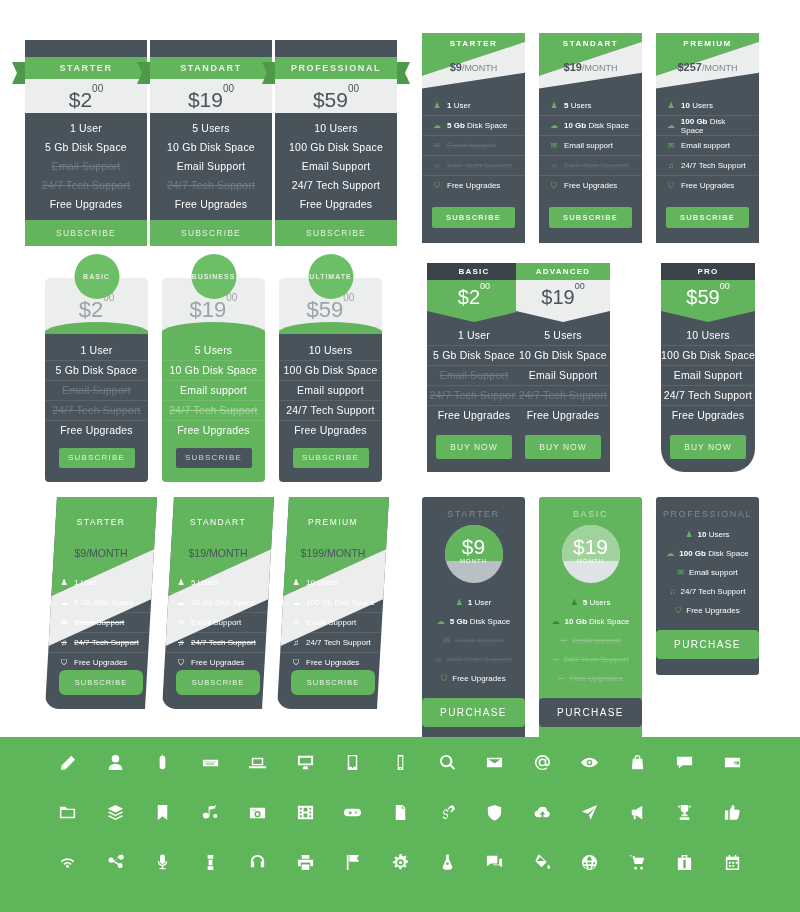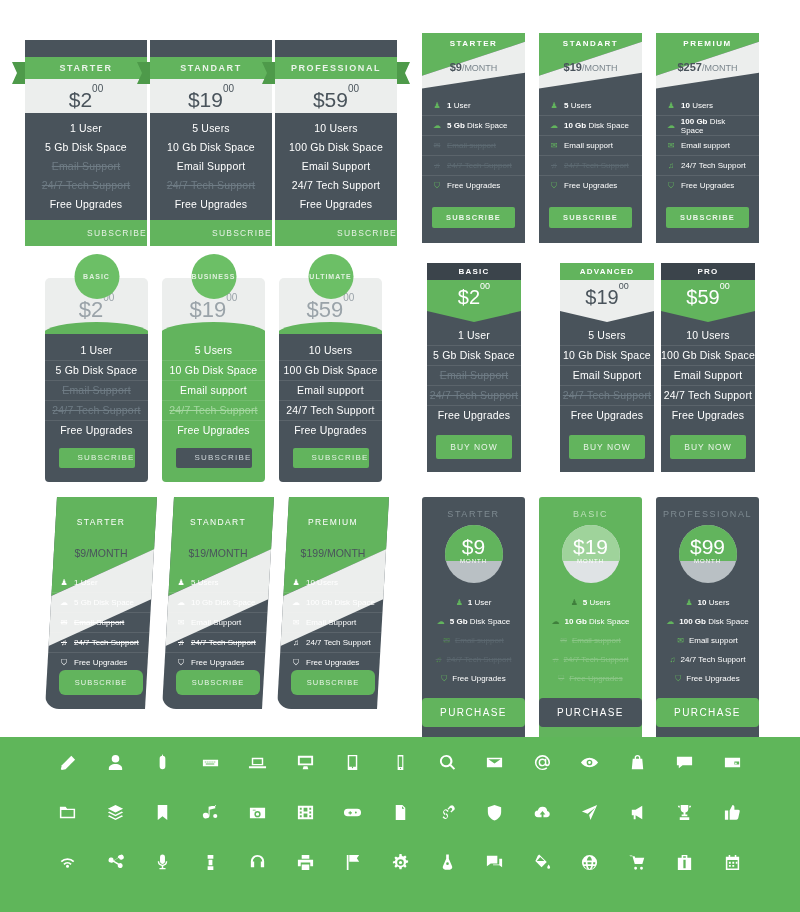--- a/index.html
+++ b/index.html
@@ -15,21 +15,21 @@
   
   .feat {
     font-size: 10.5px; text-align: center; color: #ffffff;
     line-height: 19px; letter-spacing: .2px;
   }
   .feat.dim { color: #6f7c85; }
   .feat.dim.strike { text-decoration: line-through; }
   .sep { height: 1px; background: rgba(255,255,255,.10); }
 
   .btn {
-    display: block; text-align: right; border: none; cursor: pointer;
+    display: block; text-align: center; border: none; cursor: pointer;
     font-family: inherit; letter-spacing: 1.2px;
   }
 
   
   .s1 { position: absolute; }
   .s1 .body { background: #49535b; width: 122px; }
   .s1 .top { height: 17px; background: #49535b; }
   .s1 .ribbon {
     position: relative; height: 22px; background: #62b45d; width: 122px;
     color: #eaf3e9; font-size: 9px; letter-spacing: 1.6px;
@@ -444,40 +444,40 @@
           <div class="feat">5 Gb Disk Space</div>
           <div class="sep"></div>
           <div class="feat dim strike">Email Support</div>
           <div class="sep"></div>
           <div class="feat dim strike">24/7 Tech Support</div>
           <div class="sep"></div>
           <div class="feat">Free Upgrades</div>
         </div>
         <div class="foot"><button class="btn">BUY NOW</button></div>
       </div>
-      <div class="s4" style="left: 560px; top: 263px;">
+      <div class="s4" style="left: 516px; top: 263px;">
         <div class="cap green">ADVANCED</div>
         <div class="band light">
           <div class="fill"></div>
           <div class="pv"><span>$19</span><sup>00</sup></div>
         </div>
         <div class="rows">
           <div class="feat">5 Users</div>
           <div class="sep"></div>
           <div class="feat">10 Gb Disk Space</div>
           <div class="sep"></div>
           <div class="feat">Email Support</div>
           <div class="sep"></div>
           <div class="feat dim strike">24/7 Tech Support</div>
           <div class="sep"></div>
           <div class="feat">Free Upgrades</div>
         </div>
         <div class="foot"><button class="btn">BUY NOW</button></div>
       </div>
-      <div class="s4" style="left: 661px; top: 263px;">
+      <div class="s4" style="left: 661px; top: 263px; border-radius: 23px;">
         <div class="cap dark">PRO</div>
         <div class="band green">
           <div class="fill"></div>
           <div class="pv"><span>$59</span><sup>00</sup></div>
         </div>
         <div class="rows">
           <div class="feat">10 Users</div>
           <div class="sep"></div>
           <div class="feat">100 Gb Disk Space</div>
           <div class="sep"></div>
@@ -653,25 +653,20 @@
           <span><span>24/7 Tech Support</span></span>
         </div>
         <div class="ln dim">
           <span class="ic">⛉</span>
           <span><span>Free Upgrades</span></span>
         </div>
         <div class="foot"><button class="btn">PURCHASE</button></div>
       </div>
       <div class="s6 dark" style="left: 656px; top: 497px;">
         <div class="ttl">PROFESSIONAL</div>
-        <div class="disc">
-          <div class="half"></div>
-          <div class="amt">$99</div>
-          <div class="per">MONTH</div>
-        </div>
         <div class="ln">
           <span class="ic">♟</span>
           <span><b>10</b> <span>Users</span></span>
         </div>
         <div class="ln">
           <span class="ic">☁</span>
           <span><b>100 Gb</b> <span>Disk Space</span></span>
         </div>
         <div class="ln">
           <span class="ic">✉</span>

